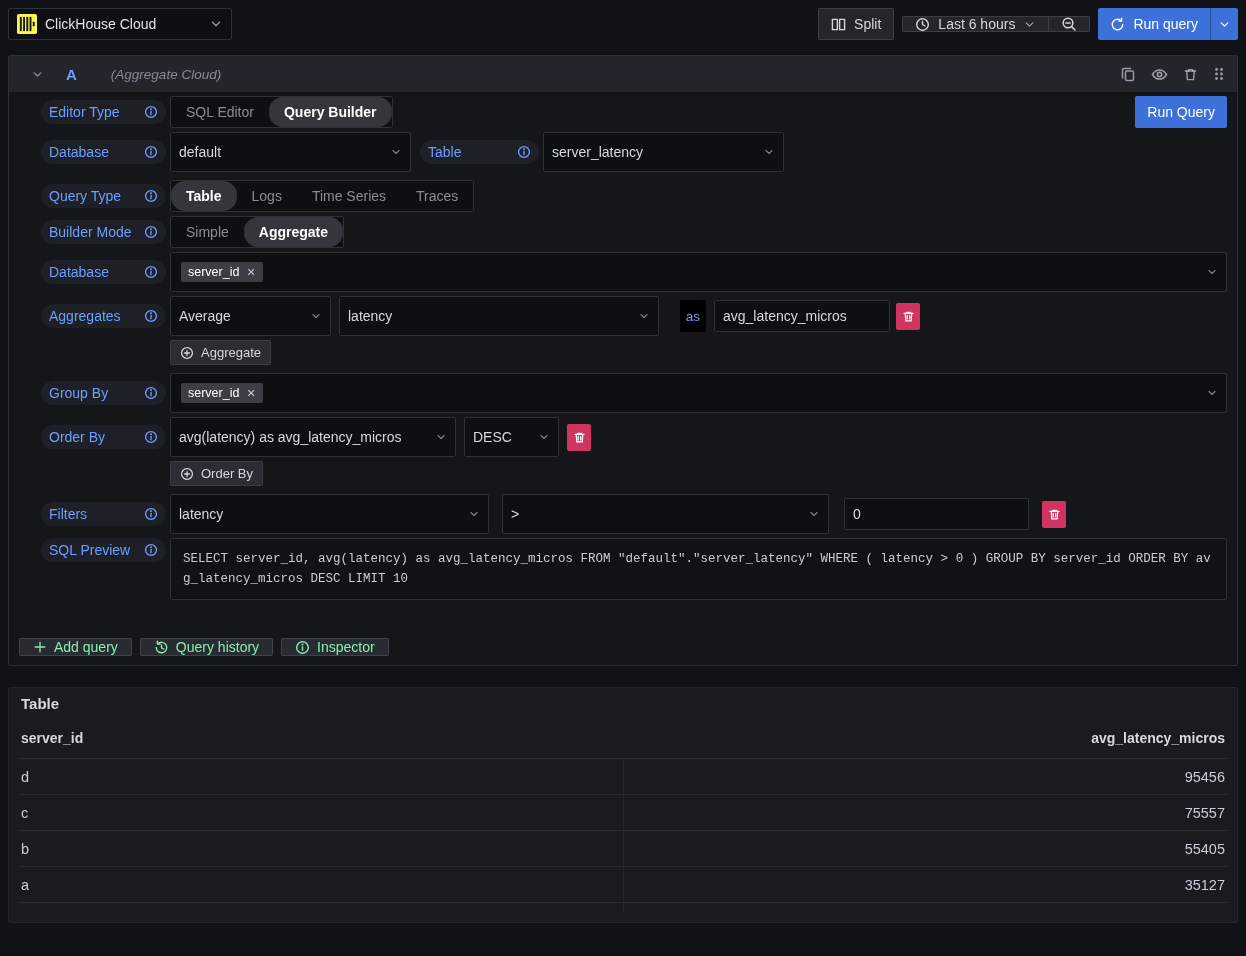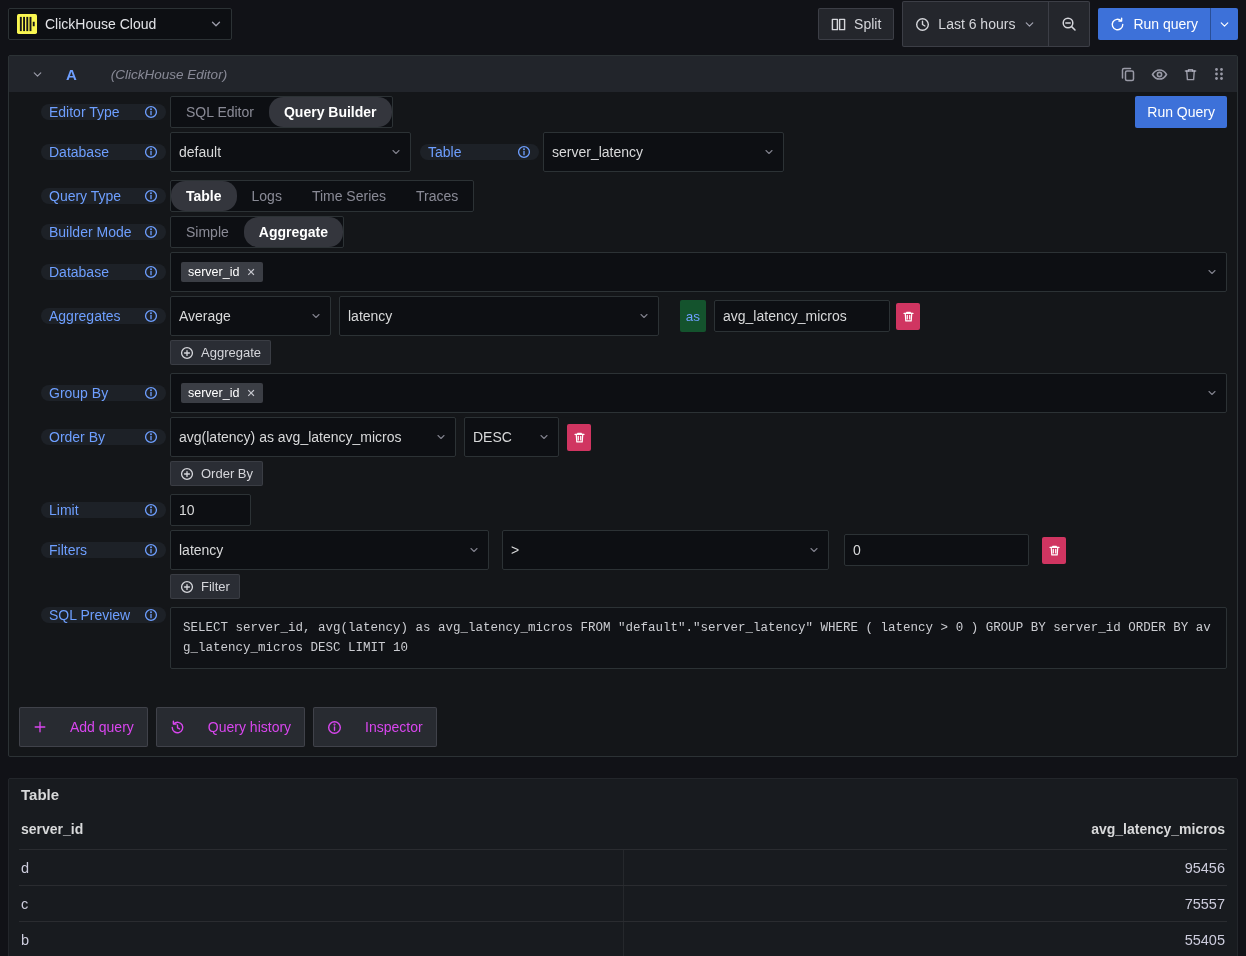--- a/index.html
+++ b/index.html
@@ -8,66 +8,66 @@
 
   svg { display:block; }
   .ic { stroke:currentColor; fill:none; stroke-width:1.5; stroke-linecap:round; stroke-linejoin:round; }
 
   
   .topbar { display:flex; align-items:center; justify-content:space-between; height:32px; }
   .ds-picker { display:flex; align-items:center; gap:8px; width:224px; height:32px; padding:0 8px; background:#0d0f13; border:1px solid #2c3235; border-radius:2px; cursor:pointer; }
   .ds-picker .ds-name { font-size:14px; font-weight:500; color:#e3e4e8; flex:1; }
   .topbar-right { display:flex; align-items:center; gap:8px; }
   .tb-btn { display:flex; align-items:center; gap:8px; height:32px; padding:0 12px; background:#24262c; border:1px solid rgba(204,204,220,0.15); border-radius:2px; font-size:14px; font-weight:500; color:#d5d6db; cursor:pointer; }
-  .tb-group { display:flex; align-items:stretch; height:46px; background:#24262c; border:1px solid rgba(204,204,220,0.15); border-radius:2px; overflow:hidden; }
+  .tb-group { display:flex; align-items:stretch; height:16px; background:#24262c; border:1px solid rgba(204,204,220,0.15); border-radius:2px; overflow:hidden; }
   .tb-seg { display:flex; align-items:center; gap:8px; padding:0 12px; font-size:14px; font-weight:500; color:#d5d6db; cursor:pointer; }
   .tb-seg + .tb-seg { border-left:1px solid rgba(204,204,220,0.15); }
   .run-query { display:flex; align-items:stretch; height:32px; background:#3d71d9; border-radius:2px; overflow:hidden; color:#fff; }
   .rq-main { display:flex; align-items:center; gap:8px; padding:0 12px; font-size:14px; font-weight:500; cursor:pointer; }
   .rq-caret { display:flex; align-items:center; padding:0 7px; border-left:1px solid rgba(0,0,0,0.3); cursor:pointer; }
   .muted-ic { color:rgba(204,204,220,0.75); }
 
   
   .editor { margin-top:15px; border:1px solid #2c3235; border-radius:2px; background:#141619; }
   .editor-header { display:flex; align-items:center; height:36px; background:#22252b; padding:0 12px; }
   .eh-chev { color:rgba(204,204,220,0.7); margin-left:10px; cursor:pointer; }
   .eh-ref { color:#6e9fff; font-weight:700; font-size:15px; margin-left:22px; cursor:pointer; }
   .eh-ds { font-style:italic; color:rgba(204,204,220,0.6); font-size:13.5px; margin-left:34px; }
   .eh-icons { margin-left:auto; display:flex; align-items:center; gap:15px; color:rgba(204,204,220,0.7); }
   .eh-icons > span { cursor:pointer; }
 
   .editor-body { padding:4px 10px 8px 32px; }
   .row { display:flex; align-items:center; margin-bottom:4px; }
   .row.top { align-items:flex-start; }
-  .lbl { display:flex; align-items:center; justify-content:space-between; width:125px; height:16px; padding:0 8px; background:#1d2127; border-radius:12px; color:#6e9fff; font-size:14px; font-weight:500; flex-shrink:0; margin-right:4px; }
+  .lbl { display:flex; align-items:center; justify-content:space-between; width:125px; height:24px; padding:0 8px; background:#1d2127; border-radius:12px; color:#6e9fff; font-size:14px; font-weight:500; flex-shrink:0; margin-right:4px; }
   .lbl .info { color:#6e9fff; }
   .info { width:14px; height:14px; }
 
   .select { display:flex; align-items:center; height:40px; background:#0d0f13; border:1px solid #2c3235; border-radius:2px; padding:0 8px; font-size:14px; color:#d8d9da; cursor:pointer; }
   .select .chev { margin-left:auto; color:rgba(204,204,220,0.6); padding-left:8px; }
   .txt-input { height:32px; background:#0d0f13; border:1px solid #2c3235; border-radius:2px; padding:0 8px; font-size:14px; color:#d8d9da; font-family:"Liberation Sans", sans-serif; outline:none; }
 
   .radio-group { display:inline-flex; align-items:stretch; height:32px; background:#0d0f13; border:1px solid #2c3235; border-radius:2px; }
   .radio-opt { display:flex; align-items:center; padding:0 15px; font-size:14px; color:rgba(204,204,220,0.65); border-radius:2px; cursor:pointer; white-space:nowrap; }
   .radio-opt.selected { background:#34363d; color:#ffffff; font-weight:600;border-radius:14px; }
 
   .chip { display:inline-flex; align-items:center; gap:7px; background:#3b3e45; color:#fff; font-size:12.5px; padding:3px 7px; border-radius:2px; margin-left:2px; }
   .chip .x { color:#c9cad1; font-size:11px; cursor:pointer; line-height:1; }
 
-  .as-badge { display:flex; align-items:center; justify-content:center; width:26px; height:32px; background:#14532d; border-radius:2px; color:#6e9fff; font-size:13.5px; font-weight:500; }
+  .as-badge { display:flex; align-items:center; justify-content:center; width:26px; height:32px; background:#000000; border-radius:2px; color:#6e9fff; font-size:13.5px; font-weight:500; }
 
   .trash-btn { display:flex; align-items:center; justify-content:center; width:24px; height:27px; background:#d03561; border-radius:2px; color:#fff; cursor:pointer; flex-shrink:0; }
 
   .add-btn { display:inline-flex; align-items:center; gap:7px; height:25px; padding:0 9px; background:#2a2d34; border:1px solid rgba(204,204,220,0.1); border-radius:2px; color:#d5d6db; font-size:13px; font-weight:500; cursor:pointer; }
   .indent { margin-left:129px; margin-top:4px; margin-bottom:8px; }
 
   .sql-box { flex:1; min-height:62px; background:#101216; border:1px solid #2c3235; border-radius:2px; padding:10px 12px; font-family:"Liberation Mono", monospace; font-size:12.5px; line-height:20px; color:#cbccd1; word-break:break-all; white-space:pre-wrap; }
 
   .editor-footer { display:flex; gap:8px; padding:26px 10px 9px 10px; }
-  .ef-btn { display:flex; align-items:center; gap:23px; height:40px; padding:0 13px; background:#282b31; border:1px solid rgba(204,204,220,0.15); border-radius:2px; font-size:14px; font-weight:500; color:#d946ef; cursor:pointer; }
+  .ef-btn { display:flex; align-items:center; gap:7px; height:18px; padding:0 13px; background:#282b31; border:1px solid rgba(204,204,220,0.15); border-radius:2px; font-size:14px; font-weight:500; color:#86efac; cursor:pointer; }
 
   
   .panel { margin-top:21px; height:236px; border:1px solid #23262b; border-radius:2px; background:#181b1f; }
   .panel-title { padding:7px 12px 10px; font-size:15px; font-weight:600; color:#d8d9da; }
   .tbl { margin:0 10px; }
   .t-head { display:flex; padding:8px 2px 12px; font-size:14px; font-weight:700; color:#d8d9da; }
   .t-head .c1 { flex:1; }
   .t-head .c2 { flex:1; text-align:right; }
   .t-row { display:flex; align-items:stretch; height:36px; border-top:1px solid rgba(255,255,255,0.08); font-size:14.5px; color:#ccccdc; }
   .t-row .c1 { flex:1; display:flex; align-items:center; padding-left:2px; }
@@ -156,21 +156,21 @@
   </div>
 
   <div class="editor">
     <div class="editor-header">
       <span class="eh-chev">
           <svg class="ic" width="13" height="13" viewBox="0 0 16 16">
             <path d="M4 6l4 4 4-4"></path>
           </svg>
         </span>
       <span class="eh-ref">A</span>
-      <span class="eh-ds">(ClickHouse Editor)</span>
+      <span class="eh-ds">(Aggregate Cloud)</span>
       <span class="eh-icons">
         <span>
             <svg class="ic" width="16" height="16" viewBox="0 0 16 16">
               <rect x="5.5" y="5" width="8" height="9.5" rx="1.5"></rect>
               <path d="M10.5 2.5H4A1.5 1.5 0 0 0 2.5 4v8"></path>
             </svg>
           </span>
         <span>
             <svg class="ic" width="17" height="17" viewBox="0 0 16 16">
               <path d="M1.4 8S3.9 3.7 8 3.7 14.6 8 14.6 8 12.1 12.3 8 12.3 1.4 8 1.4 8z"></path>
@@ -437,33 +437,20 @@
           <span>
               <svg class="ic" width="14" height="14" viewBox="0 0 16 16">
                 <circle cx="8" cy="8" r="6.2"></circle>
                 <path d="M8 5.2v5.6M5.2 8h5.6"></path>
               </svg>
             </span>
           <span>Order By</span>
         </button>
       </div>
 
-      <div class="row">
-        <div class="lbl">
-          <span>Limit</span>
-          <span class="info">
-              <svg class="ic" width="14" height="14" viewBox="0 0 16 16">
-                <circle cx="8" cy="8" r="6.2"></circle>
-                <path d="M8 7.3V11"></path>
-                <circle cx="8" cy="4.9" r="0.4" fill="currentColor"></circle>
-              </svg>
-            </span>
-        </div>
-        <input class="txt-input" style="width: 81px;" value="10">
-      </div>
 
       <div class="row">
         <div class="lbl">
           <span>Filters</span>
           <span class="info">
               <svg class="ic" width="14" height="14" viewBox="0 0 16 16">
                 <circle cx="8" cy="8" r="6.2"></circle>
                 <path d="M8 7.3V11"></path>
                 <circle cx="8" cy="4.9" r="0.4" fill="currentColor"></circle>
               </svg>
@@ -491,31 +478,20 @@
               <svg class="ic" width="13" height="13" viewBox="0 0 16 16">
                 <path d="M2.5 4.2h11"></path>
                 <path d="M5.8 4.2V2.8h4.4v1.4"></path>
                 <path d="M4 4.2l.7 9.3h6.6l.7-9.3"></path>
                 <path d="M6.5 6.5v4.5M9.5 6.5v4.5"></path>
               </svg>
             </span>
         </div>
       </div>
 
-      <div class="row indent">
-        <button class="add-btn">
-          <span>
-              <svg class="ic" width="14" height="14" viewBox="0 0 16 16">
-                <circle cx="8" cy="8" r="6.2"></circle>
-                <path d="M8 5.2v5.6M5.2 8h5.6"></path>
-              </svg>
-            </span>
-          <span>Filter</span>
-        </button>
-      </div>
 
       <div class="row top">
         <div class="lbl">
           <span>SQL Preview</span>
           <span class="info">
               <svg class="ic" width="14" height="14" viewBox="0 0 16 16">
                 <circle cx="8" cy="8" r="6.2"></circle>
                 <path d="M8 7.3V11"></path>
                 <circle cx="8" cy="4.9" r="0.4" fill="currentColor"></circle>
               </svg>

